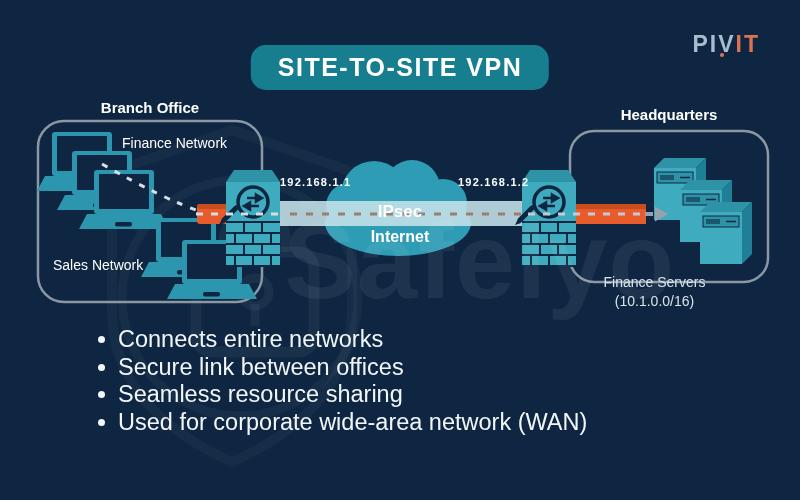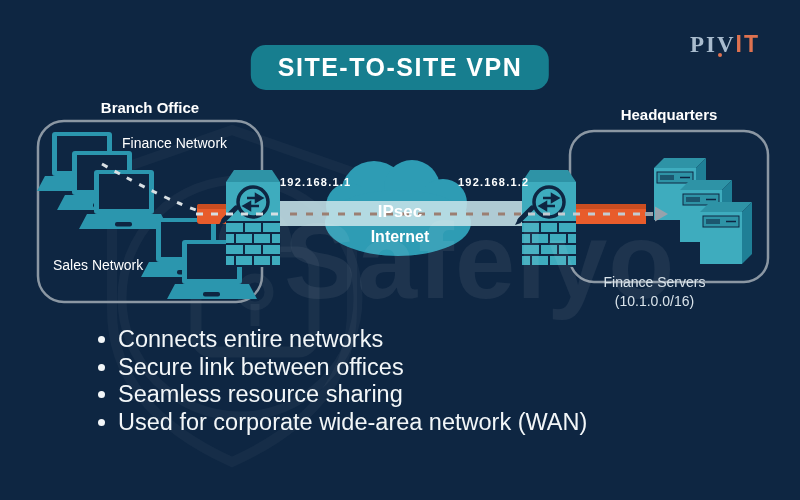--- a/index.html
+++ b/index.html
@@ -17,21 +17,21 @@
   .title-banner{
     position:absolute;left:50%;top:45px;transform:translateX(-50%);z-index:3;
     background:#177E8F;color:#FFFFFF;border-radius:15px;
     padding:8px 27px;font-size:25px;font-weight:800;letter-spacing:1.5px;
     white-space:nowrap;
   }
   .pivit{
     position:absolute;right:40px;top:31px;z-index:3;
     font-size:23px;font-weight:600;letter-spacing:2px;white-space:nowrap;
   }
-  .pivit .piv{color:#A9BCCE;font-family:Liberation Serif, serif;}
+  .pivit .piv{color:#A9BCCE;}
   .pivit .it{color:#DE7250;}
   .pivit .v-dot{
     position:absolute;left:28px;top:22px;width:4px;height:4px;border-radius:50%;
     background:#DE7250;
   }
   .label{position:absolute;z-index:3;white-space:nowrap;}
   .section-label{font-weight:700;font-size:15px;color:#FFFFFF;text-align:center;}
   .soft-label{font-size:14px;font-weight:400;color:#ffffff;}
   .ip-label{font-weight:700;font-size:11px;letter-spacing:1.2px;color:#FDFEFE;}
   .tunnel-label{font-weight:700;font-size:17px;color:#FFFFFF;text-align:center;}

